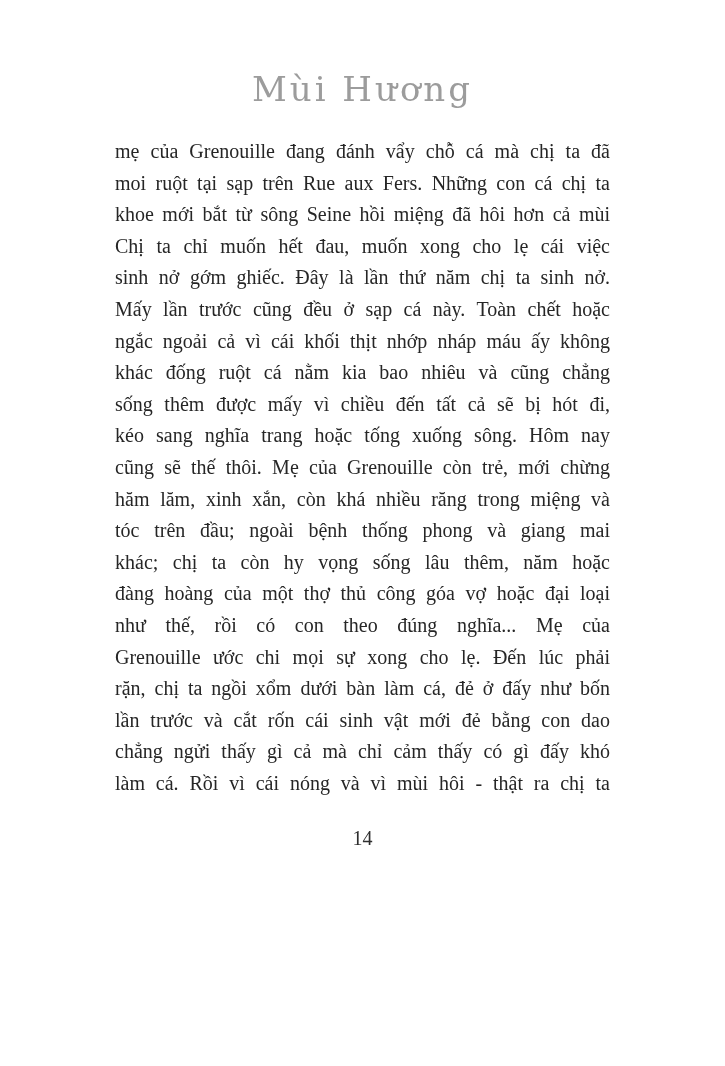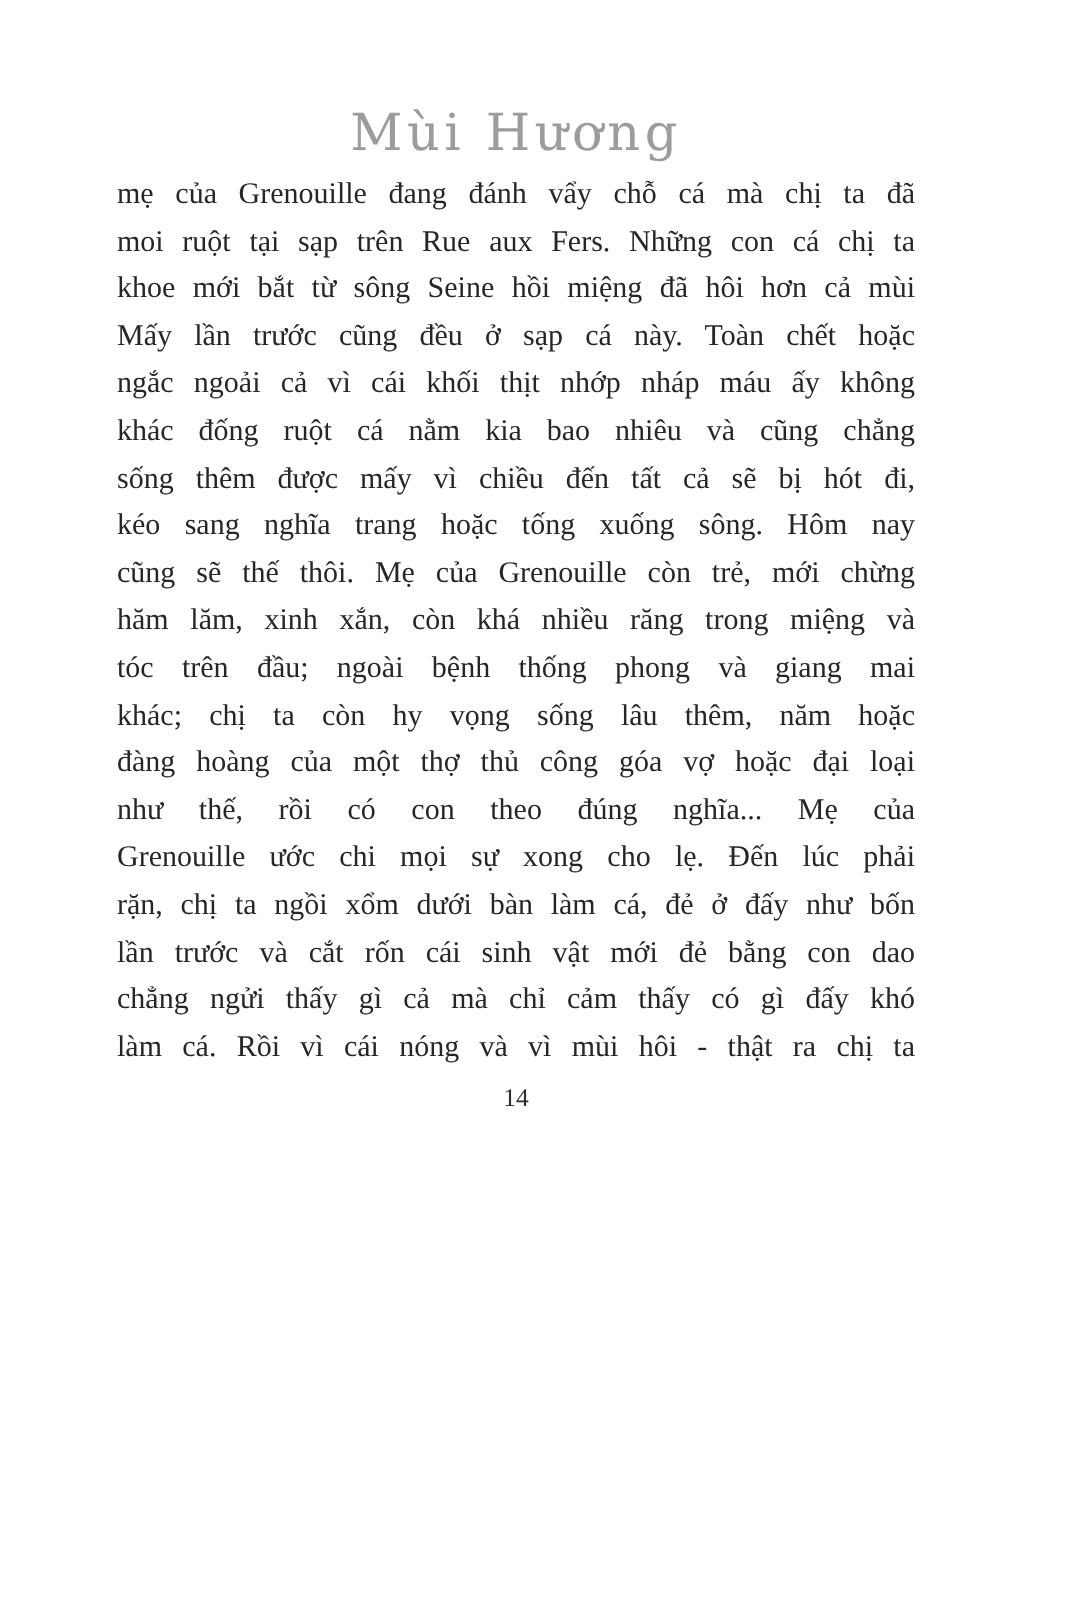--- a/index.html
+++ b/index.html
@@ -6,60 +6,63 @@
     margin: 0;
     padding: 0;
     background: #ffffff;
   }
   .page {
     position: relative;
     box-sizing: border-box;
     width: 725px;
     height: 1066px;
     background: #ffffff;
-    padding: 64px 115px 0 78px;
+    padding: 64px 115px 0 115px;
     font-family: "Liberation Serif", "DejaVu Serif", serif;
     overflow: hidden;
   }
   .header-title {
     text-align: center;
     font-family: "DejaVu Serif", serif;
     font-size: 34px;
     line-height: 50px;
     height: 50px;
     color: #9c9c9c;
     letter-spacing: 3px;
     font-weight: 400;
   }
   .text-block {
+    margin-top: 22px;
   }
   .line {
     font-size: 20px;
     line-height: 31.6px;
     color: #262626;
     text-align: justify;
     text-align-last: justify;
     white-space: normal;
   }
   .page-number {
-    margin-top: 8px;
+    margin-top: 28px;
     text-align: center;
-    font-size: 17px;
+    font-size: 20px;
     color: #2e2e2e;
   }
 </style>
 </head>
 <body>
 
 <div class="page">
   <div class="header-title">Mùi Hương</div>
   <div class="text-block">
     <div class="line">mẹ của Grenouille đang đánh vẩy chỗ cá mà chị ta đã</div>
     <div class="line">moi ruột tại sạp trên Rue aux Fers. Những con cá chị ta</div>
     <div class="line">khoe mới bắt từ sông Seine hồi miệng đã hôi hơn cả mùi</div>
+    <div class="line">Chị ta chỉ muốn hết đau, muốn xong cho lẹ cái việc</div>
+    <div class="line">sinh nở gớm ghiếc. Đây là lần thứ năm chị ta sinh nở.</div>
     <div class="line">Mấy lần trước cũng đều ở sạp cá này. Toàn chết hoặc</div>
     <div class="line">ngắc ngoải cả vì cái khối thịt nhớp nháp máu ấy không</div>
     <div class="line">khác đống ruột cá nằm kia bao nhiêu và cũng chẳng</div>
     <div class="line">sống thêm được mấy vì chiều đến tất cả sẽ bị hót đi,</div>
     <div class="line">kéo sang nghĩa trang hoặc tống xuống sông. Hôm nay</div>
     <div class="line">cũng sẽ thế thôi. Mẹ của Grenouille còn trẻ, mới chừng</div>
     <div class="line">hăm lăm, xinh xắn, còn khá nhiều răng trong miệng và</div>
     <div class="line">tóc trên đầu; ngoài bệnh thống phong và giang mai</div>
     <div class="line">khác; chị ta còn hy vọng sống lâu thêm, năm hoặc</div>
     <div class="line">đàng hoàng của một thợ thủ công góa vợ hoặc đại loại</div>

